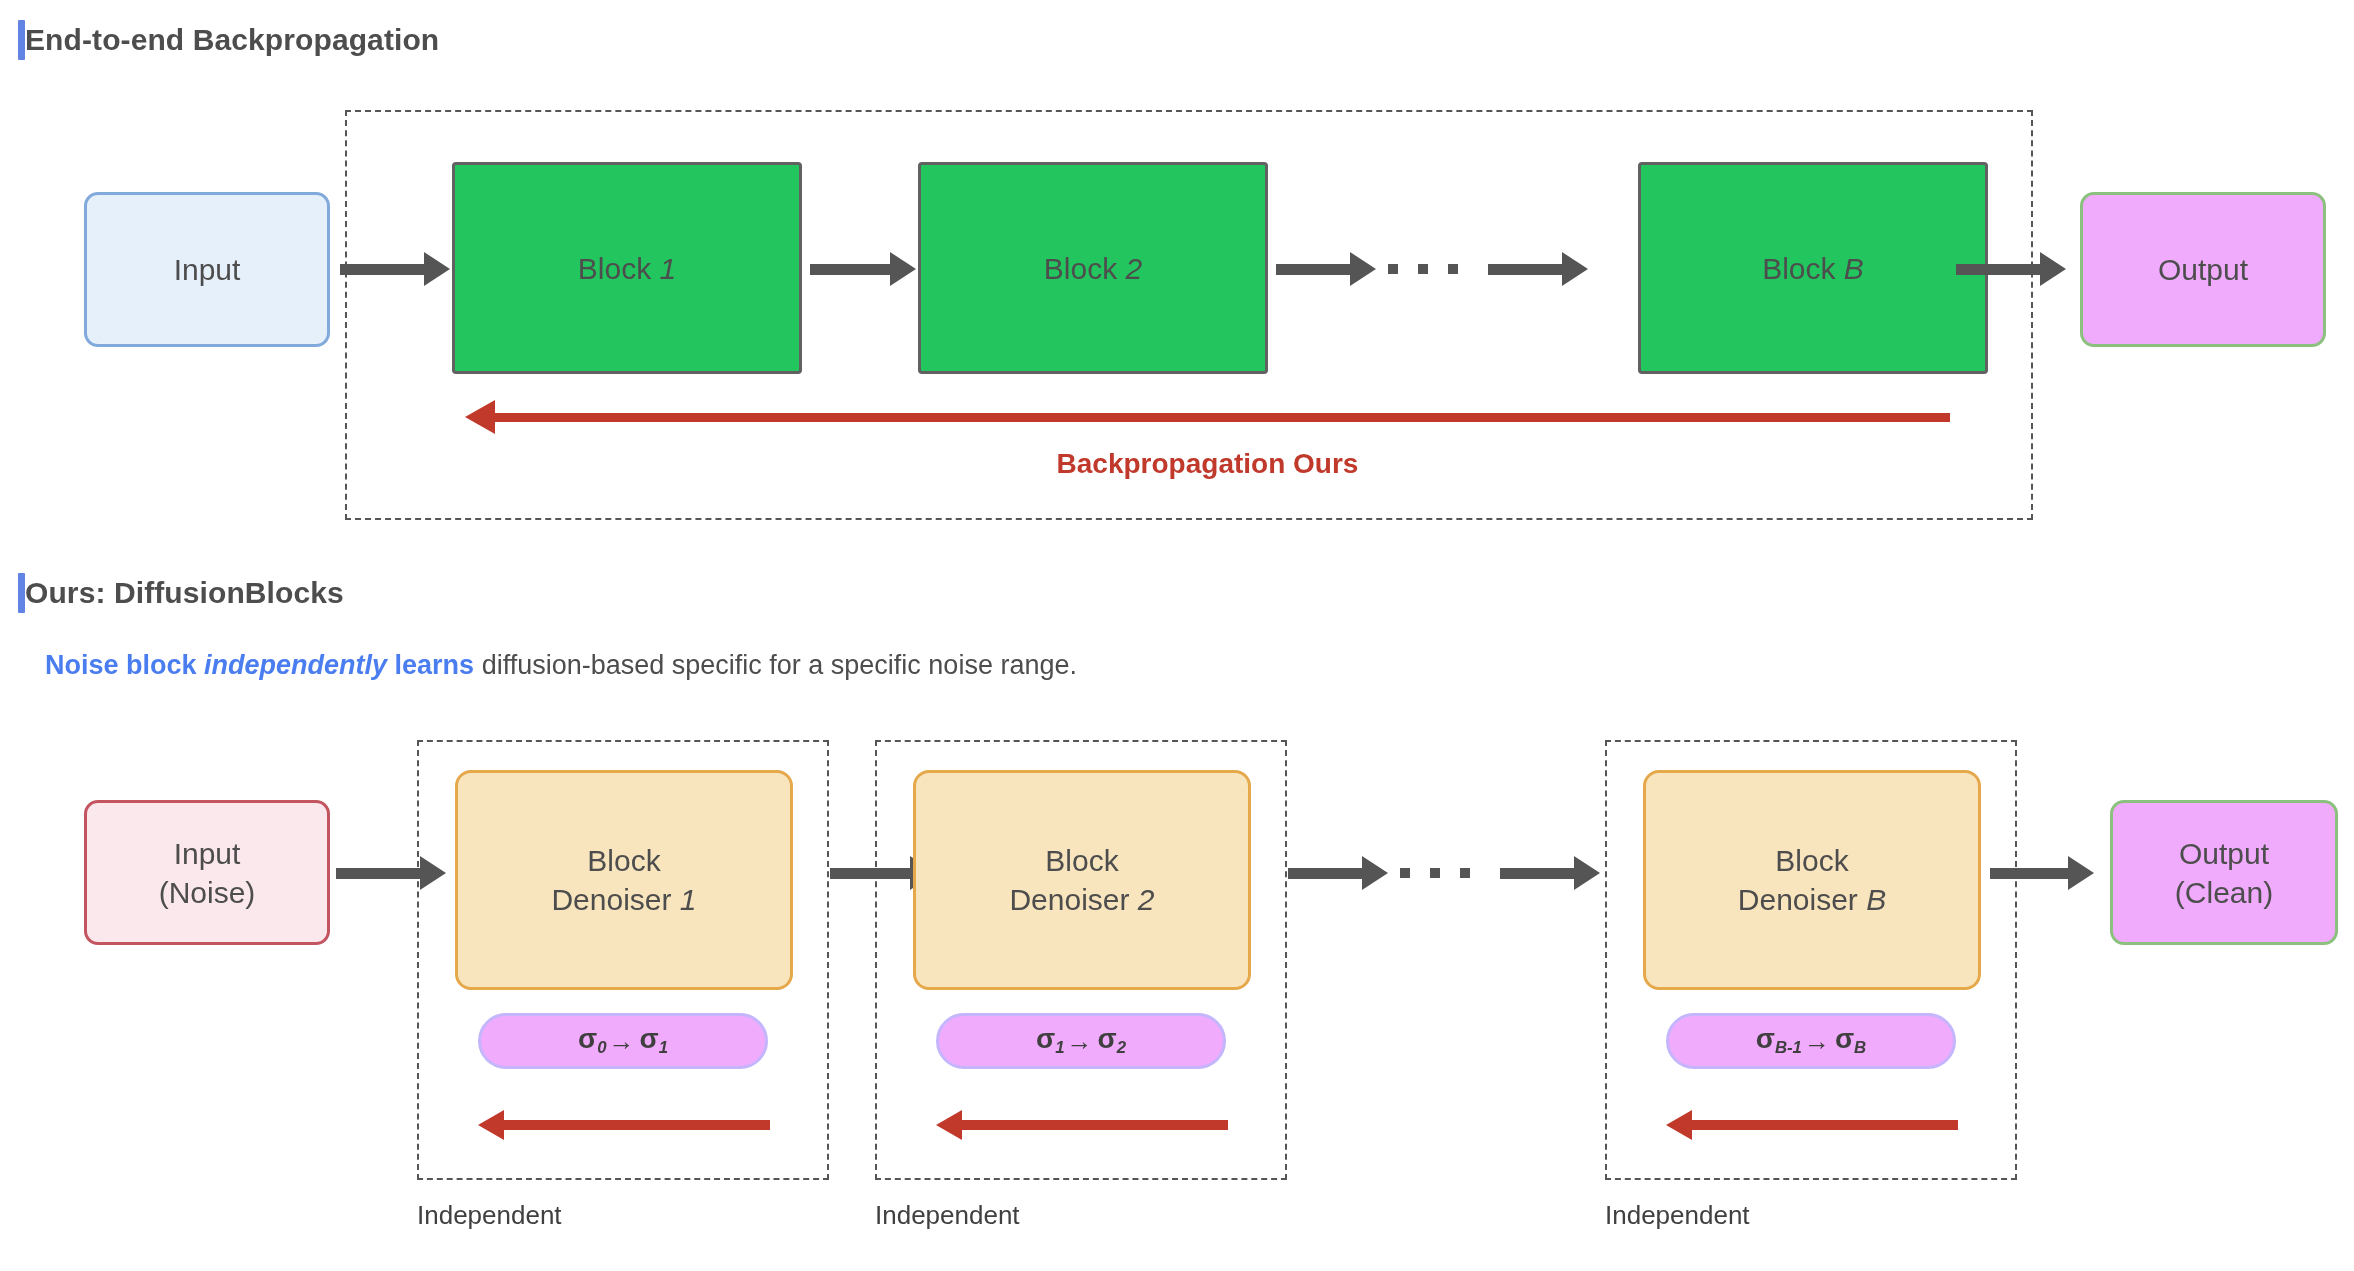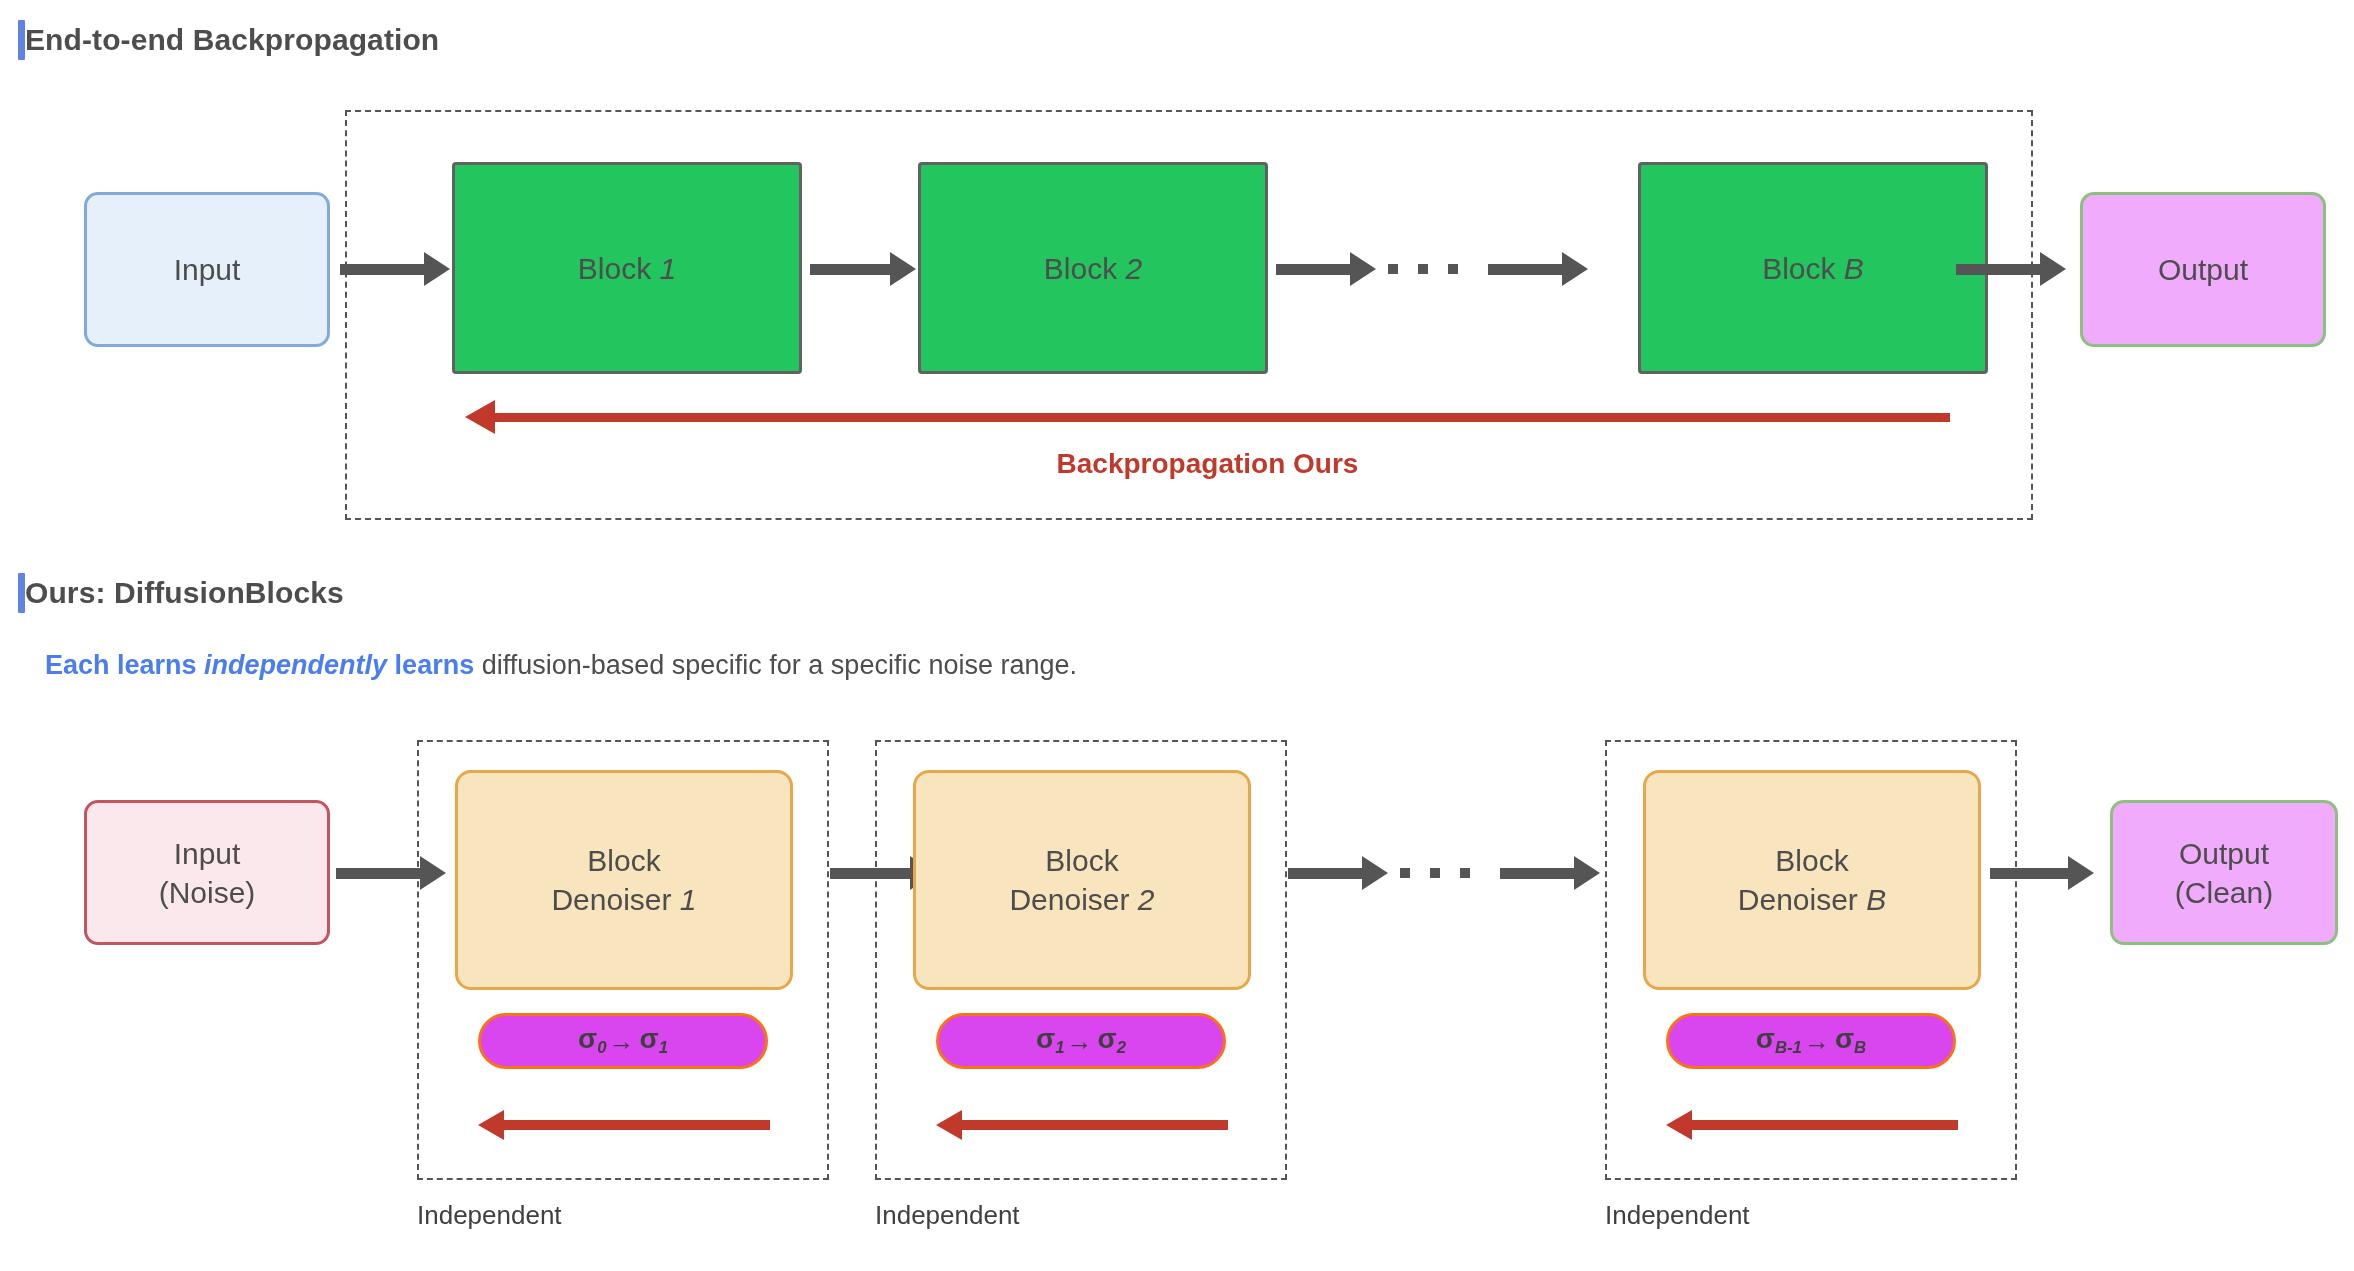--- a/index.html
+++ b/index.html
@@ -77,22 +77,22 @@
   .node.io-blue   { background: #E6F0FB; border: 3px solid #81A9DC; }
   .node.io-green  { background: #f0abfc; border: 3px solid #8CC07F; }
   .node.io-red    { background: #FBE8EC; border: 3px solid #C25560; }
   .node.grayblk   { background: #22c55e; border: 3px solid #616161; border-radius: 4px; }
   .node.orangeblk { background: #F8E4BD; border: 3px solid #E5A84B; border-radius: 16px; }
 
   
   .pill {
     position: absolute;
     box-sizing: border-box;
-    border: 3px solid #f97316;
-    background: #d946ef;
+    border: 3px solid #c4b5fd;
+    background: #f0abfc;
     border-radius: 999px;
     display: flex;
     align-items: center;
     justify-content: center;
     font-size: 26px;
     font-weight: bold;
     color: #3f3f3f;
     white-space: nowrap;
   }
   .pill .sg { font-size: 28px; }
@@ -247,21 +247,21 @@
     <div class="rshaft"></div>
   </div>
   <div class="bp-label" style="left:465px; top:448px; width:1485px;">Backpropagation Ours</div>
 
   <div class="sec-head" style="left:18px; top:573px;">
     <div class="accent-bar"></div>
     <div class="sec-title">Ours: DiffusionBlocks</div>
   </div>
 
   <div class="subtitle" style="left:45px; top:650px;">
-    <span class="hl">Each learns </span><span class="hl-it">independently</span><span class="hl"> learns</span><span> diffusion-based specific for a specific noise range.</span>
+    <span class="hl">Noise block </span><span class="hl-it">independently</span><span class="hl"> learns</span><span> diffusion-based specific for a specific noise range.</span>
   </div>
 
   <div class="node io-red" style="left:84px; top:800px; width:246px; height:145px;">
     <span>Input</span>
     <span>(Noise)</span>
   </div>
 
   <div class="garrow" style="left:336px; top:862px; width:110px;">
     <div class="shaft"></div>
     <div class="head"></div>

